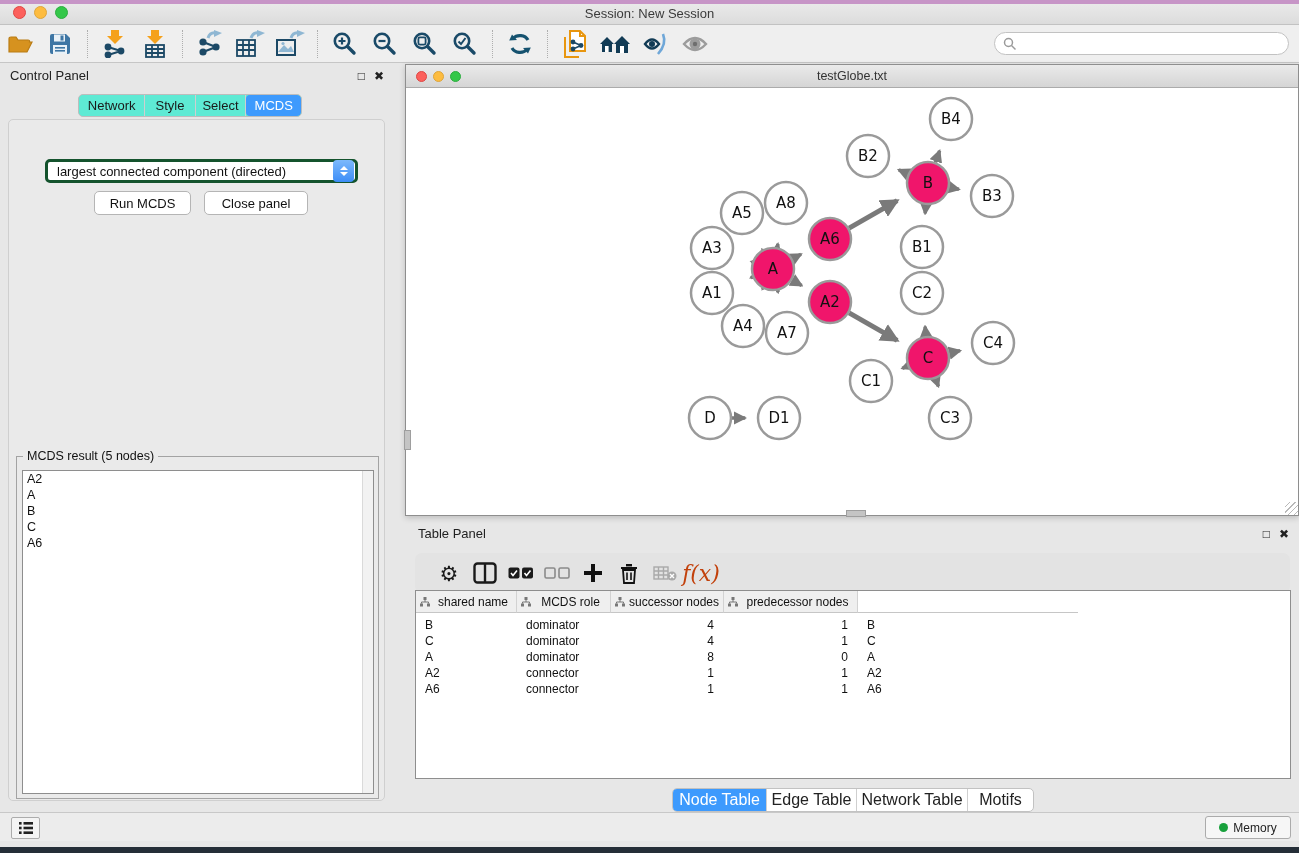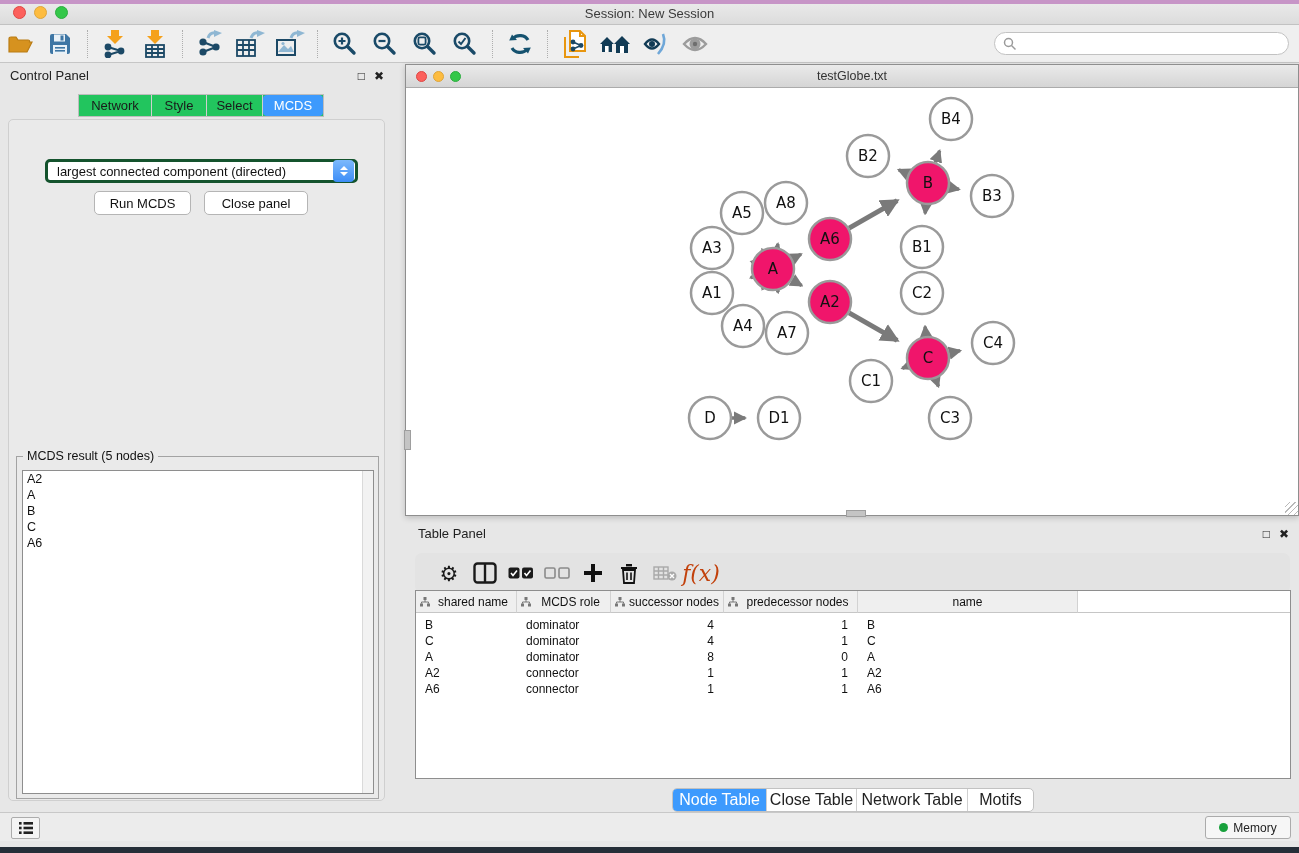--- a/index.html
+++ b/index.html
@@ -24,22 +24,22 @@
   .tb-ico { width:34px; height:30px; display:flex; align-items:center; justify-content:center; margin:0 3px; }
   .tb-sep { width:1px; height:28px; margin:0 7px; border-left:1px dotted #AEAEAE; }
   .searchbox { position:absolute; right:10px; top:7px; width:295px; height:23px; background:#fff;
     border:1px solid #C2C2C2; border-radius:12px; display:flex; align-items:center; padding-left:8px; }
   .searchbox input { border:none; outline:none; flex:1; font-size:12px; background:transparent; height:18px; }
 
   
   .control-panel { position:absolute; left:2px; top:64px; width:390px; height:751px; }
   .panel-head { position:absolute; top:4px; left:8px; right:8px; height:20px; font-size:13px; color:#222; }
   .panel-head .hicons { position:absolute; right:0; top:1px; display:flex; gap:9px; font-size:12px; color:#222; }
-  .cp-tabs { position:absolute; left:76px; top:30px; width:246px; height:23px; display:flex;
-    background:#22c55e; border:1px solid #BDBDBD; border-radius:0; overflow:hidden; }
+  .cp-tabs { position:absolute; left:76px; top:30px; width:224px; height:23px; display:flex;
+    background:#5eead4; border:1px solid #BDBDBD; border-radius:5px; overflow:hidden; }
   .cp-tab { display:flex; align-items:center; justify-content:center; font-size:13px; color:#1a1a1a;
     border-right:1px solid #CFCFCF; height:100%; }
   .cp-tab:last-child { border-right:none; }
   .cp-tab.active { background:var(--accent,#3D9AFD); color:#fff; border-radius:4px; }
   .cp-card { position:absolute; left:6px; top:55px; width:377px; height:682px; background:#EAEAEA;
     border:1px solid #CFCFCF; border-radius:5px; }
   .opt-label { position:absolute; top:20px; width:100%; text-align:center; font-size:13.5px; color:#111; }
   .criterion { position:absolute; left:36px; top:39px; width:313px; height:24px; background:#fff;
     border:3px solid #14532d; border-radius:5px; display:flex; align-items:center; }
   .criterion .val { flex:1; font-size:13px; color:#111; padding-left:9px; white-space:nowrap; }
@@ -488,23 +488,20 @@
         </div>
         <div class="hc">
           <svg width="10" height="10" viewBox="0 0 10 10">
               <rect x="3.5" y="0" width="3" height="3" fill="#777"></rect>
               <path d="M5 3 V5 M1.5 5 H8.5 M1.5 5 V6.5 M8.5 5 V6.5" stroke="#777" stroke-width="1" fill="none"></path>
               <rect x="0" y="6.5" width="3" height="3" fill="#777"></rect>
               <rect x="7" y="6.5" width="3" height="3" fill="#777"></rect>
             </svg>
           <span class="htxt">predecessor nodes</span>
         </div>
-        <div class="hc">
-          <span class="htxt">name</span>
-        </div>
         <div class="filler"></div>
       </div>
       <div class="tbl-rows" id="tbl-rows">
           <div class="tbl-row">
             <div class="c">B</div>
             <div class="c">dominator</div>
             <div class="c num">4</div>
             <div class="c num">1</div>
             <div class="c">B</div>
             <div></div>
@@ -539,21 +536,21 @@
             <div class="c num">1</div>
             <div class="c num">1</div>
             <div class="c">A6</div>
             <div></div>
           </div>
         </div>
     </div>
 
     <div class="bottom-tabs">
       <div class="bt-tab active" style="width:94px">Node Table</div>
-      <div class="bt-tab" style="width:90px">Close Table</div>
+      <div class="bt-tab" style="width:90px">Edge Table</div>
       <div class="bt-tab" style="width:111px">Network Table</div>
       <div class="bt-tab" style="flex:1">Motifs</div>
     </div>
   </div>
 
   <div class="statusbar">
     <div class="status-left-btn">
       <svg width="16" height="14" viewBox="0 0 16 14">
           <rect x="1" y="1" width="2.6" height="2.6" fill="#222"></rect>
           <rect x="5.5" y="1" width="9.5" height="2.6" fill="#222"></rect>

